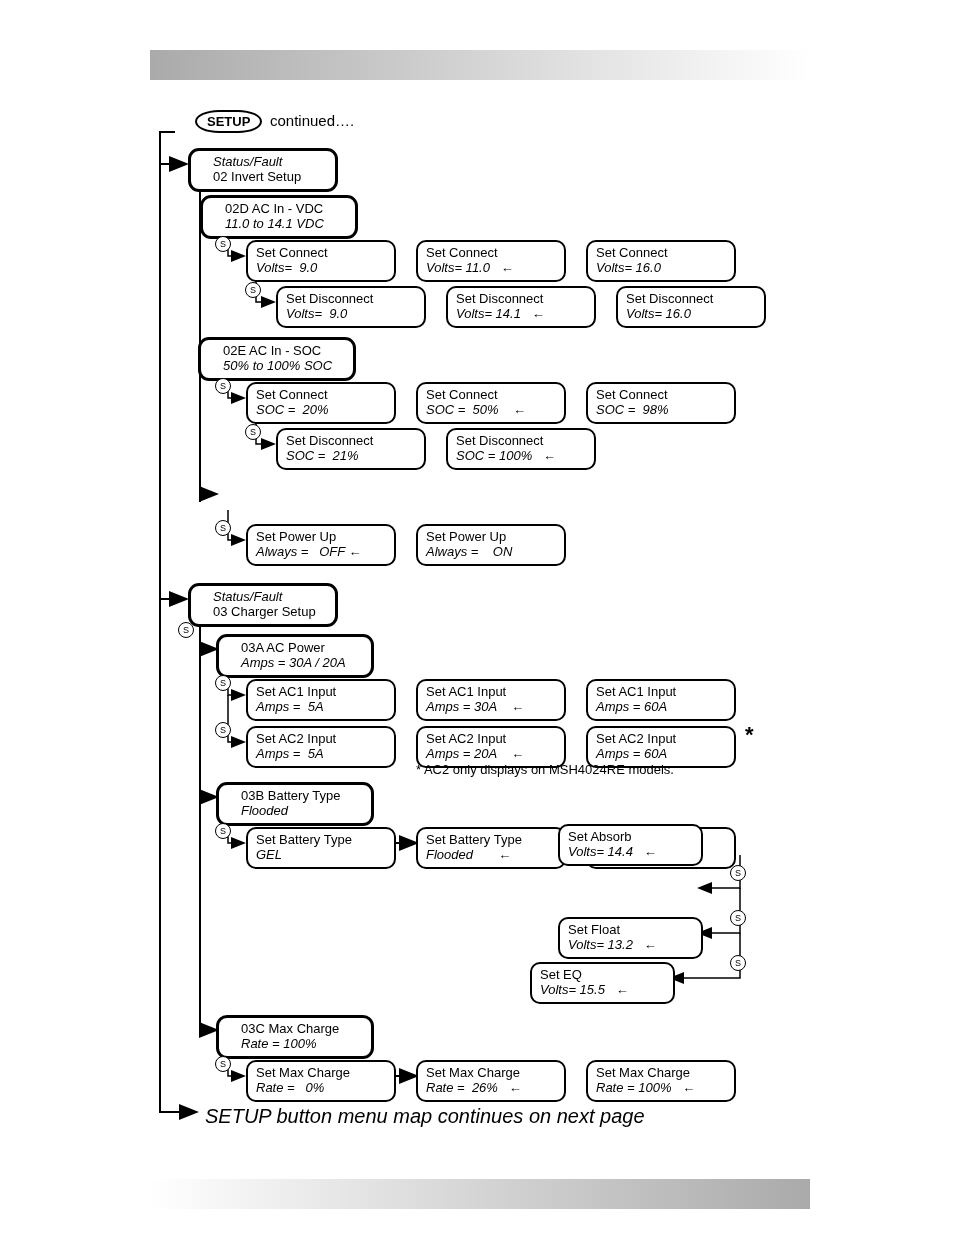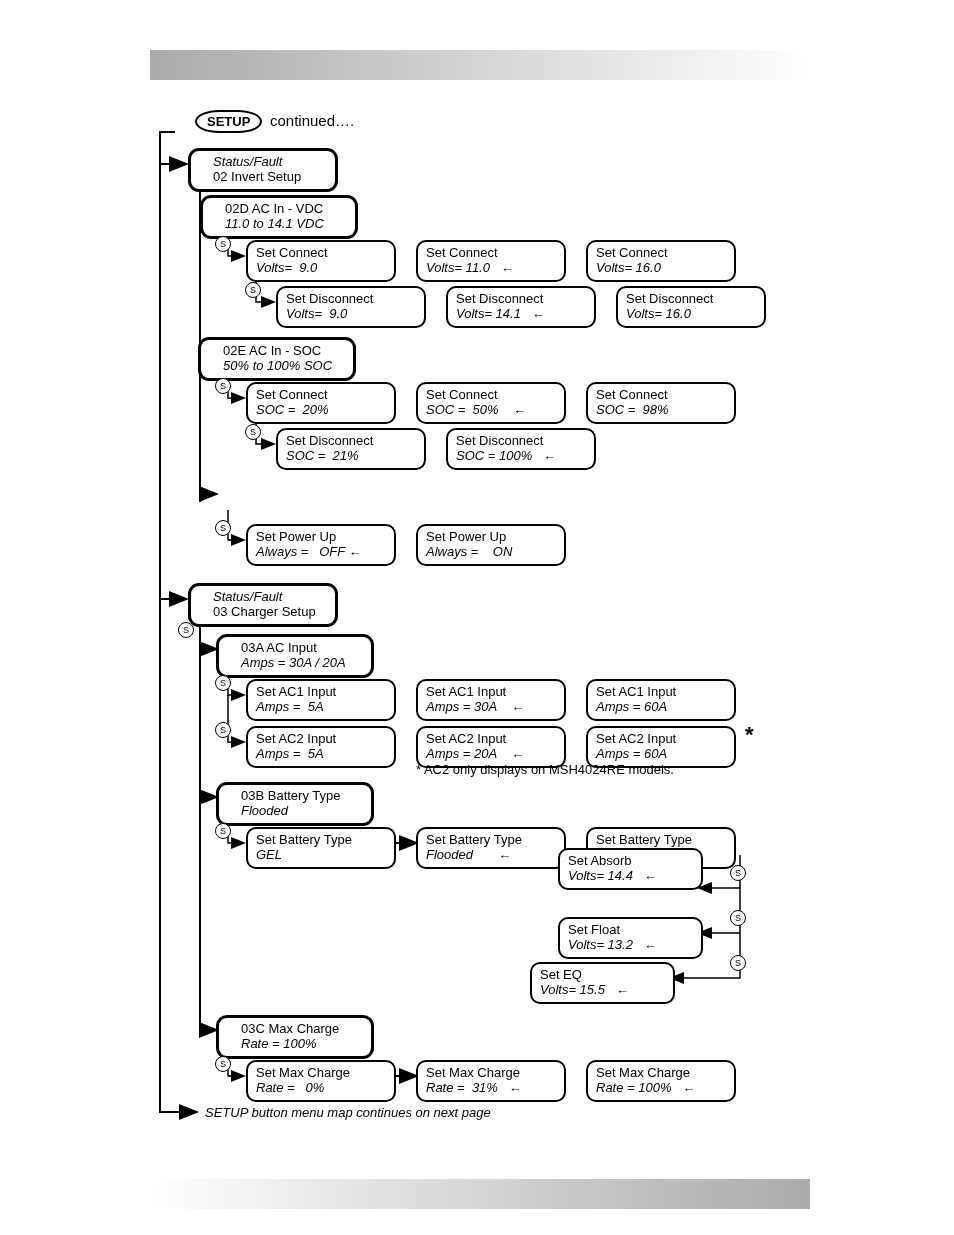--- a/index.html
+++ b/index.html
@@ -9,21 +9,21 @@
 svg{position:absolute;top:0;left:0;}
 .bx{position:absolute;border:2px solid #000;border-radius:10px;background:#fff;font-size:13px;line-height:1.15;padding:4px 8px;box-sizing:border-box;display:flex;flex-direction:column;justify-content:center;}
 .bx.thick{border-width:3px;border-radius:11px;padding-left:22px;}
 .bx .l1{white-space:pre;}
 .bx .l2{white-space:pre;}
 .it{font-style:italic;}
 .setup-btn{position:absolute;border:2.5px solid #000;border-radius:50%/70%;padding:2px 10px;font-weight:bold;font-size:13px;background:#fff;}
 .cont{position:absolute;font-size:15px;}
 .footnote{position:absolute;font-size:13px;font-style:normal;text-align:right;}
 .bigstar{position:absolute;font-size:22px;font-weight:bold;}
-.foot-text{position:absolute;font-style:italic;font-size:13px;}
+.foot-text{position:absolute;font-style:italic;font-size:20px;}
 .s-circ{width:14px;height:14px;border:1.5px solid #000;border-radius:50%;display:inline-flex;align-items:center;justify-content:center;font-size:9px;font-family:Arial;background:#fff;position:absolute;}
 </style>
 </head>
 <body>
 <div class="page">
 <div class="grad-top"></div>
 <div class="grad-bot"></div>
 
 <svg width="954" height="1235">
 <defs>
@@ -146,21 +146,21 @@
       <span class="l2 it">Always =    ON</span>
     </div>
 
 <div class="bx thick" style="left:188px;top:571px;width:150px">
  <span class="l1 it">Status/Fault</span>
       <span class="l2">03 Charger Setup</span>
 </div>
 <span class="s-circ" style="left:178px;top:610px">S</span>
 
 <div class="bx thick" style="left:216px;top:622px;width:158px">
- <span class="l1">03A AC Input</span>
+ <span class="l1">03A AC Power</span>
       <span class="l2 it">Amps = 30A / 20A</span>
 </div>
 <span class="s-circ" style="left:215px;top:663px">S</span>
 <div class="bx" style="left:246px;top:667px;width:150px">
       <span class="l1">Set AC1 Input</span>
       <span class="l2 it">Amps =  5A</span>
     </div>
 <div class="bx" style="left:416px;top:667px;width:150px">
       <span class="l1">Set AC1 Input</span>
       <span class="l2 it">Amps = 30A    ←</span>
@@ -196,21 +196,21 @@
     </div>
 <div class="bx" style="left:416px;top:815px;width:150px">
       <span class="l1">Set Battery Type</span>
       <span class="l2 it">Flooded       ←</span>
     </div>
 <div class="bx" style="left:586px;top:815px;width:150px">
       <span class="l1">Set Battery Type</span>
       <span class="l2 it">Custom</span>
     </div>
 <span class="s-circ" style="left:730px;top:853px">S</span>
-<div class="bx" style="left:558px;top:836px;width:145px">
+<div class="bx" style="left:558px;top:812px;width:145px">
       <span class="l1">Set Absorb</span>
       <span class="l2 it">Volts= 14.4   ←</span>
     </div>
 <span class="s-circ" style="left:730px;top:898px">S</span>
 <div class="bx" style="left:558px;top:905px;width:145px">
       <span class="l1">Set Float</span>
       <span class="l2 it">Volts= 13.2   ←</span>
     </div>
 <span class="s-circ" style="left:730px;top:943px">S</span>
 <div class="bx" style="left:530px;top:950px;width:145px">
@@ -222,21 +222,21 @@
  <span class="l1">03C Max Charge</span>
       <span class="l2 it">Rate = 100%</span>
 </div>
 <span class="s-circ" style="left:215px;top:1044px">S</span>
 <div class="bx" style="left:246px;top:1048px;width:150px">
       <span class="l1">Set Max Charge</span>
       <span class="l2 it">Rate =   0%</span>
     </div>
 <div class="bx" style="left:416px;top:1048px;width:150px">
       <span class="l1">Set Max Charge</span>
-      <span class="l2 it">Rate =  31%   ←</span>
+      <span class="l2 it">Rate =  26%   ←</span>
     </div>
 <div class="bx" style="left:586px;top:1048px;width:150px">
       <span class="l1">Set Max Charge</span>
       <span class="l2 it">Rate = 100%   ←</span>
     </div>
 
 <span class="foot-text" style="left:205px;top:1093px">SETUP button menu map continues on next page</span>
 
 </div>
 

